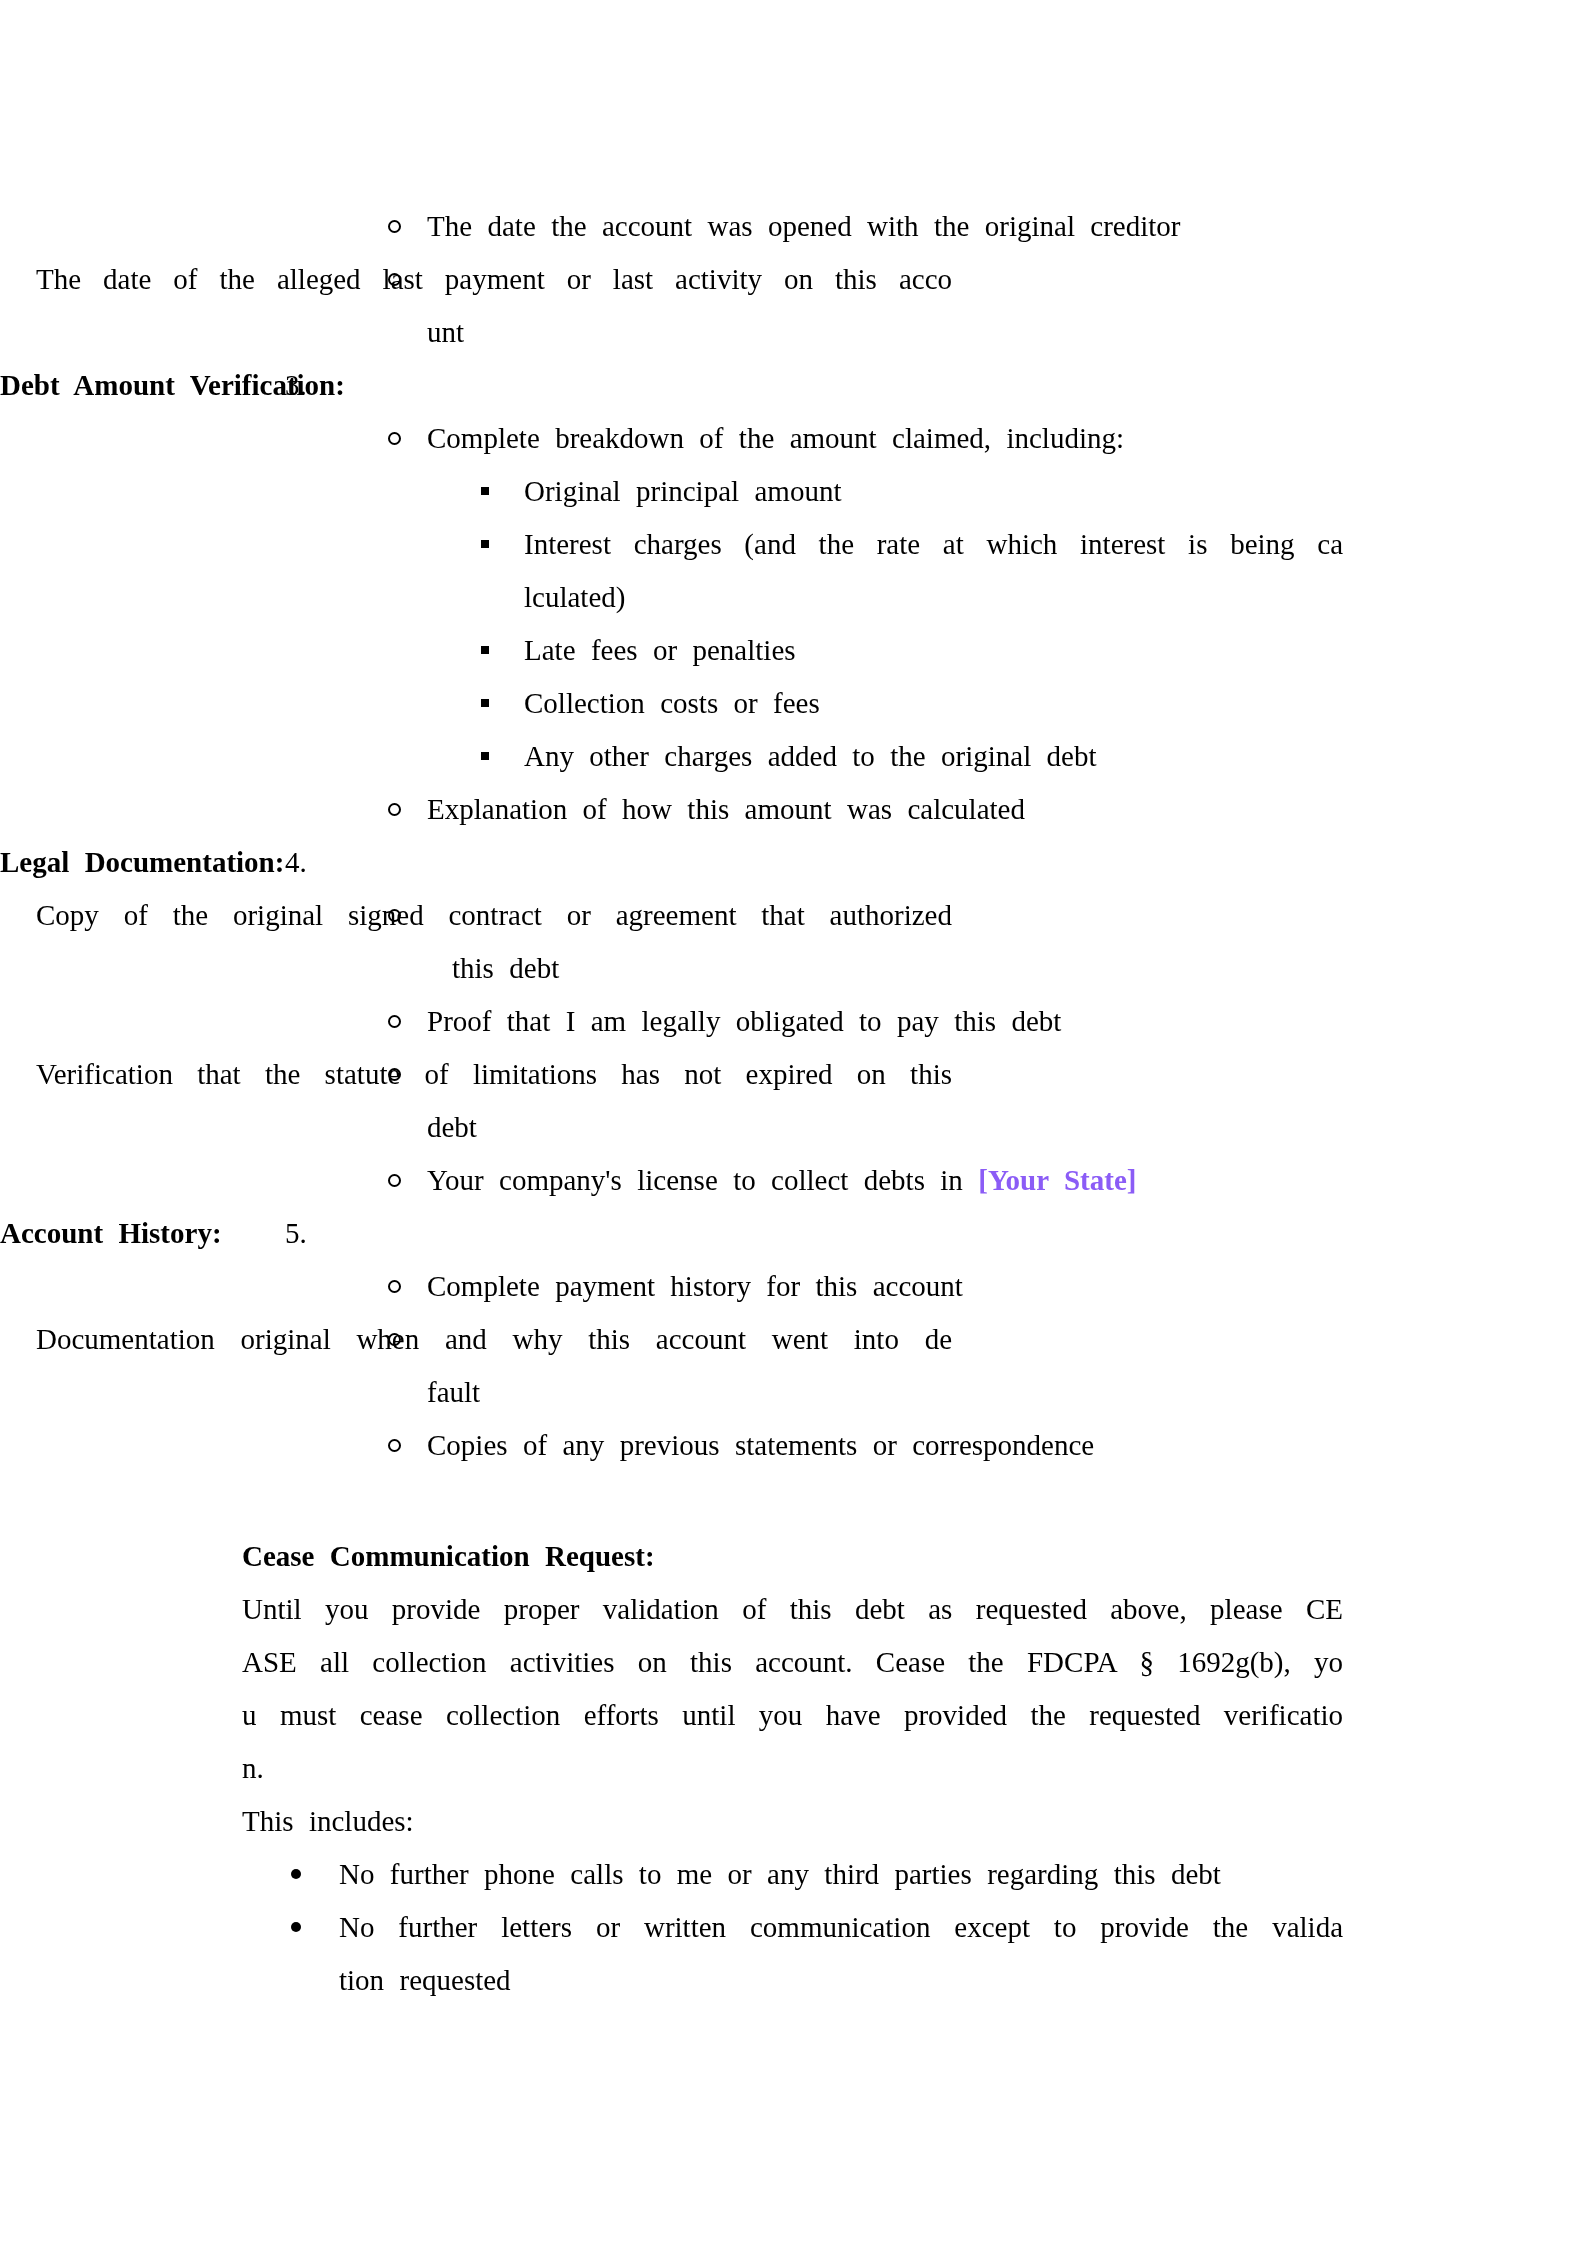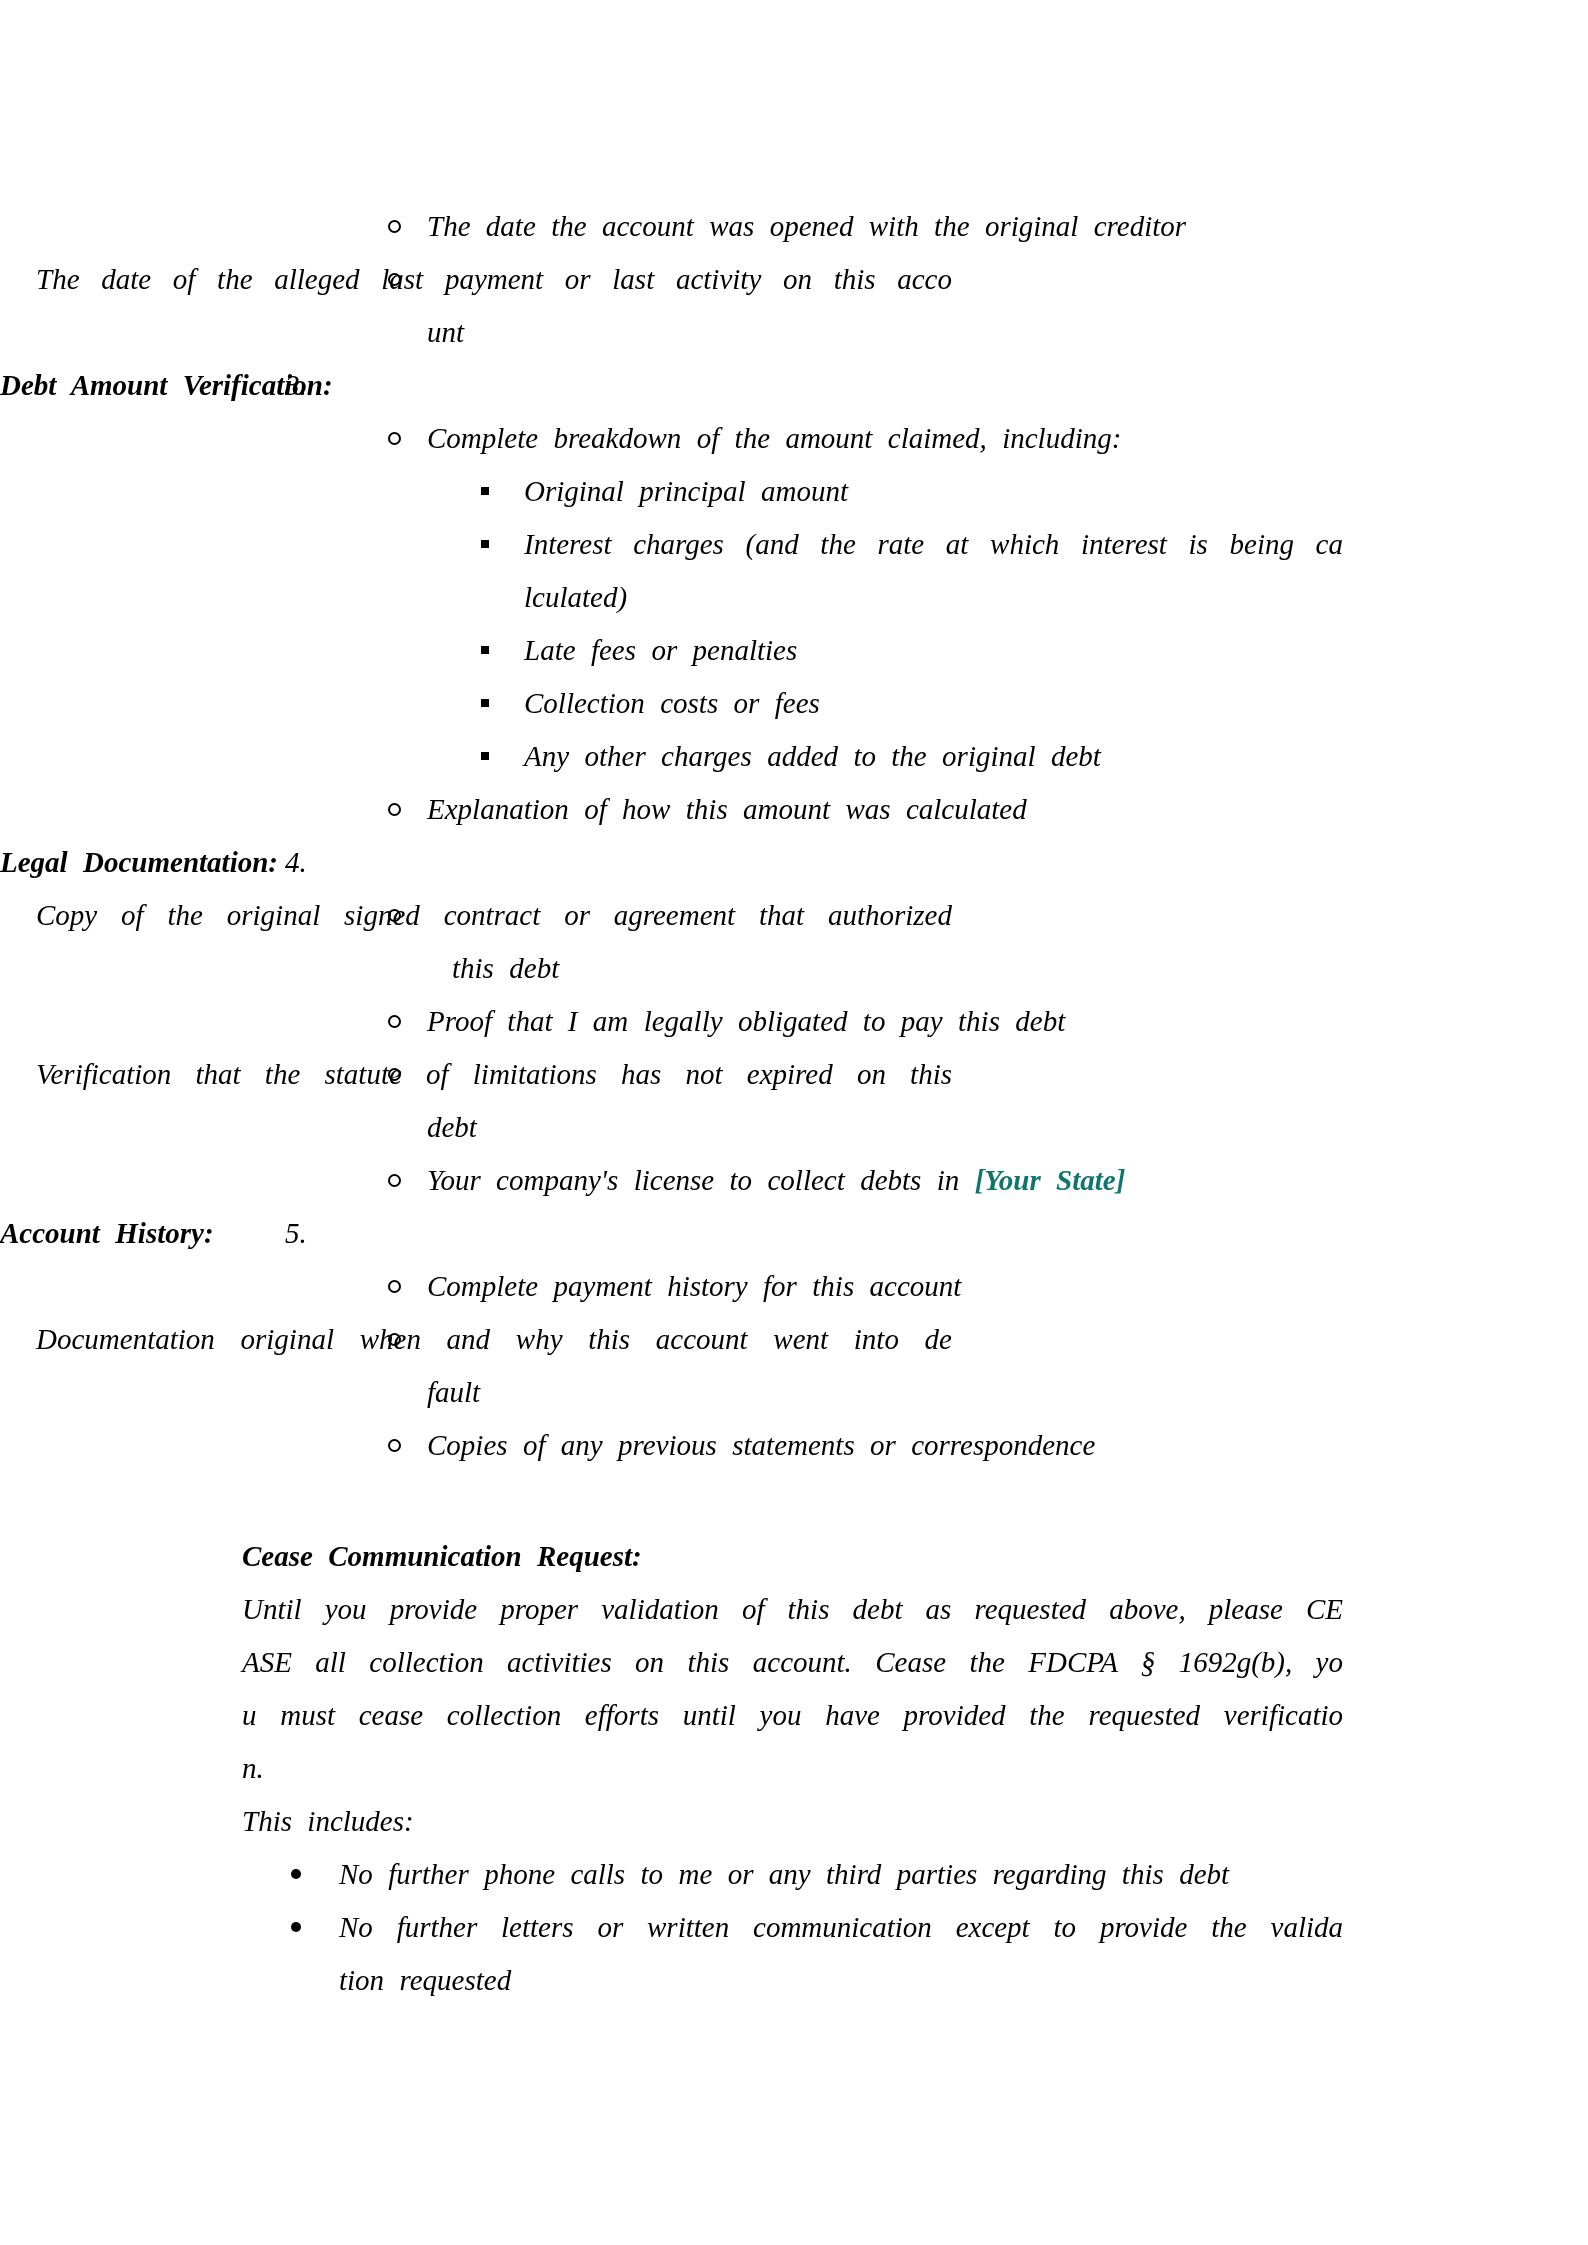--- a/index.html
+++ b/index.html
@@ -6,21 +6,20 @@
   .page{
     position:relative;
     width:1588px;
     height:2019px;
     background:#ffffff;
     font-family:"Liberation Serif","DejaVu Serif",serif;
     font-size:29px;
     color:#000000;
     word-spacing:0.28em;
     overflow:hidden;
-    font-style:italic;
   }
   .content{position:absolute;top:200px;left:0;width:100%;}
   .line{position:relative;height:53px;line-height:53px;white-space:nowrap;}
   .txt{display:inline;}
   
   .t-body{margin-left:242px;}
   .t-l1{}
   .t-l2{margin-left:427px;}
   .t-l2b{margin-left:452px;}
   .t-l3{margin-left:524px;}
@@ -34,21 +33,21 @@
   .just .txt.jw-l2{width:916px;margin-left:36px;}
   .just .txt.jw-l3{width:819px;}
   .just .txt.jw-blt{width:1004px;}
   
   .m-num{position:absolute;left:285px;top:0;}
   .m-circle{position:absolute;left:388px;top:50%;margin-top:-7px;width:9px;height:9px;
     border:2px solid #000;border-radius:50%;}
   .m-square{position:absolute;left:481px;top:50%;margin-top:-5px;width:8px;height:8px;background:#000;}
   .m-disc{position:absolute;left:291px;top:50%;margin-top:-6px;width:10px;height:10px;background:#000;border-radius:50%;}
   .bold{font-weight:bold;}
-  .red{color:#0f766e;font-weight:bold;text-align:right;}
+  .red{color:#8b5cf6;font-weight:bold;text-align:right;}
   .spacer{height:58px;}
   .pagenum{height:53px;line-height:53px;text-align:center;}
 </style>
 </head>
 <body>
 
 <div class="page">
   <div class="content">
 
     <div class="line">

